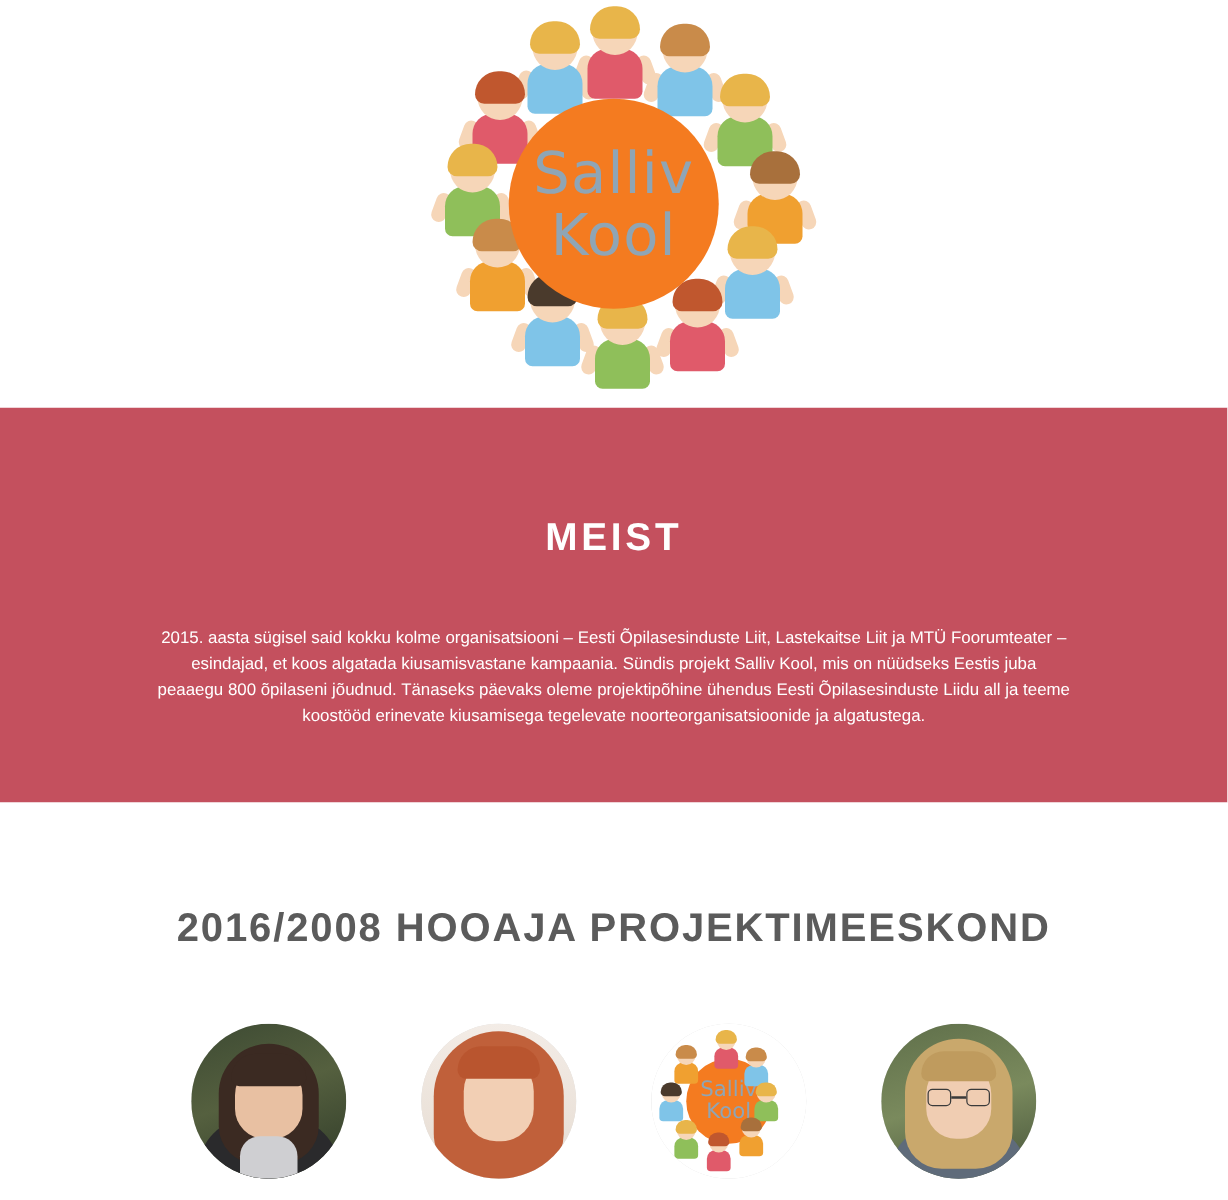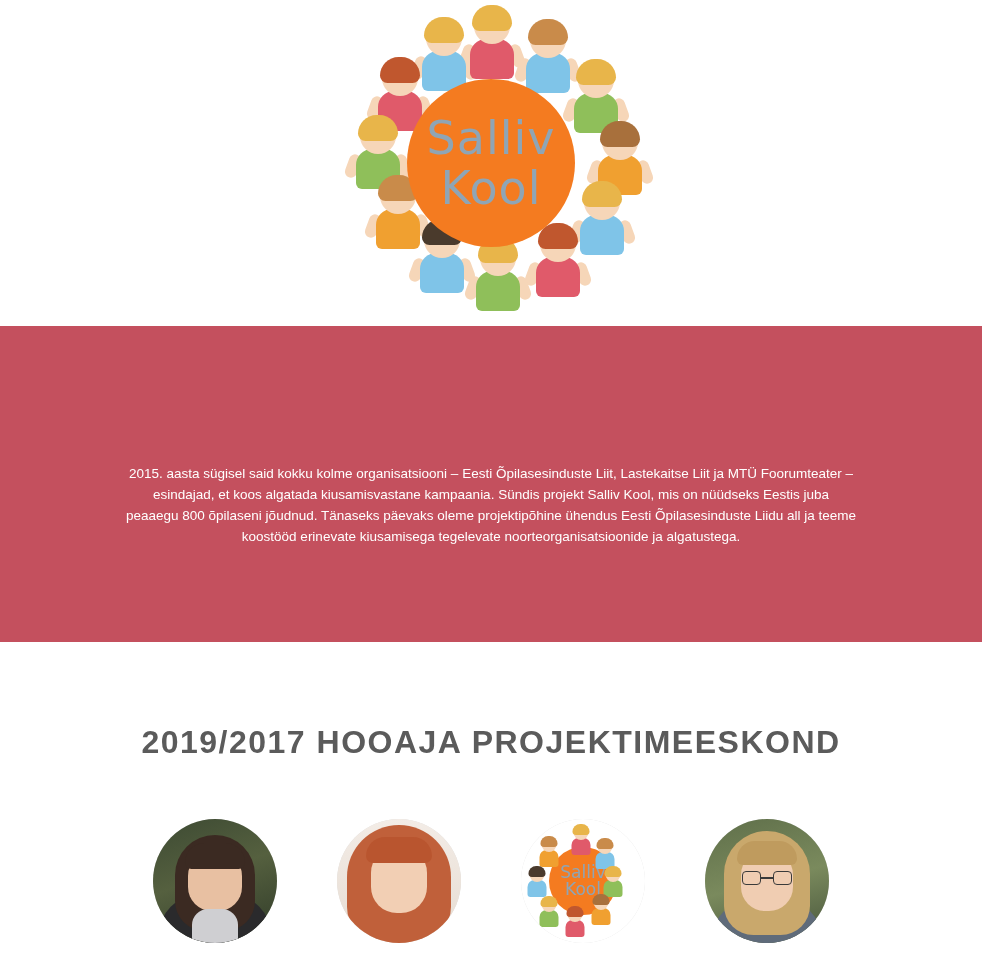--- a/index.html
+++ b/index.html
@@ -286,25 +286,26 @@
         </div>
       </div>
     <div class="logo-circle">
       <div class="l1">Salliv</div>
       <div class="l2">Kool</div>
     </div>
   </div>
 </section>
 
 <section class="about">
+  <h2>MEIST</h2>
   <p>2015. aasta sügisel said kokku kolme organisatsiooni – Eesti Õpilasesinduste Liit, Lastekaitse Liit ja MTÜ Foorumteater – esindajad, et koos algatada kiusamisvastane kampaania. Sündis projekt Salliv Kool, mis on nüüdseks Eestis juba peaaegu 800 õpilaseni jõudnud. Tänaseks päevaks oleme projektipõhine ühendus Eesti Õpilasesinduste Liidu all ja teeme koostööd erinevate kiusamisega tegelevate noorteorganisatsioonide ja algatustega.</p>
 </section>
 
 <section class="team">
-  <h2>2019/2017 HOOAJA PROJEKTIMEESKOND</h2>
+  <h2>2016/2008 HOOAJA PROJEKTIMEESKOND</h2>
   <div class="members">
 
     <div class="member m1">
       <div class="ph">
         <div class="bg"></div>
           <div class="torso"></div>
           <div class="hairback"></div>
         <div class="face"></div>
           <div class="fringe"></div>
           <div class="collar"></div>

